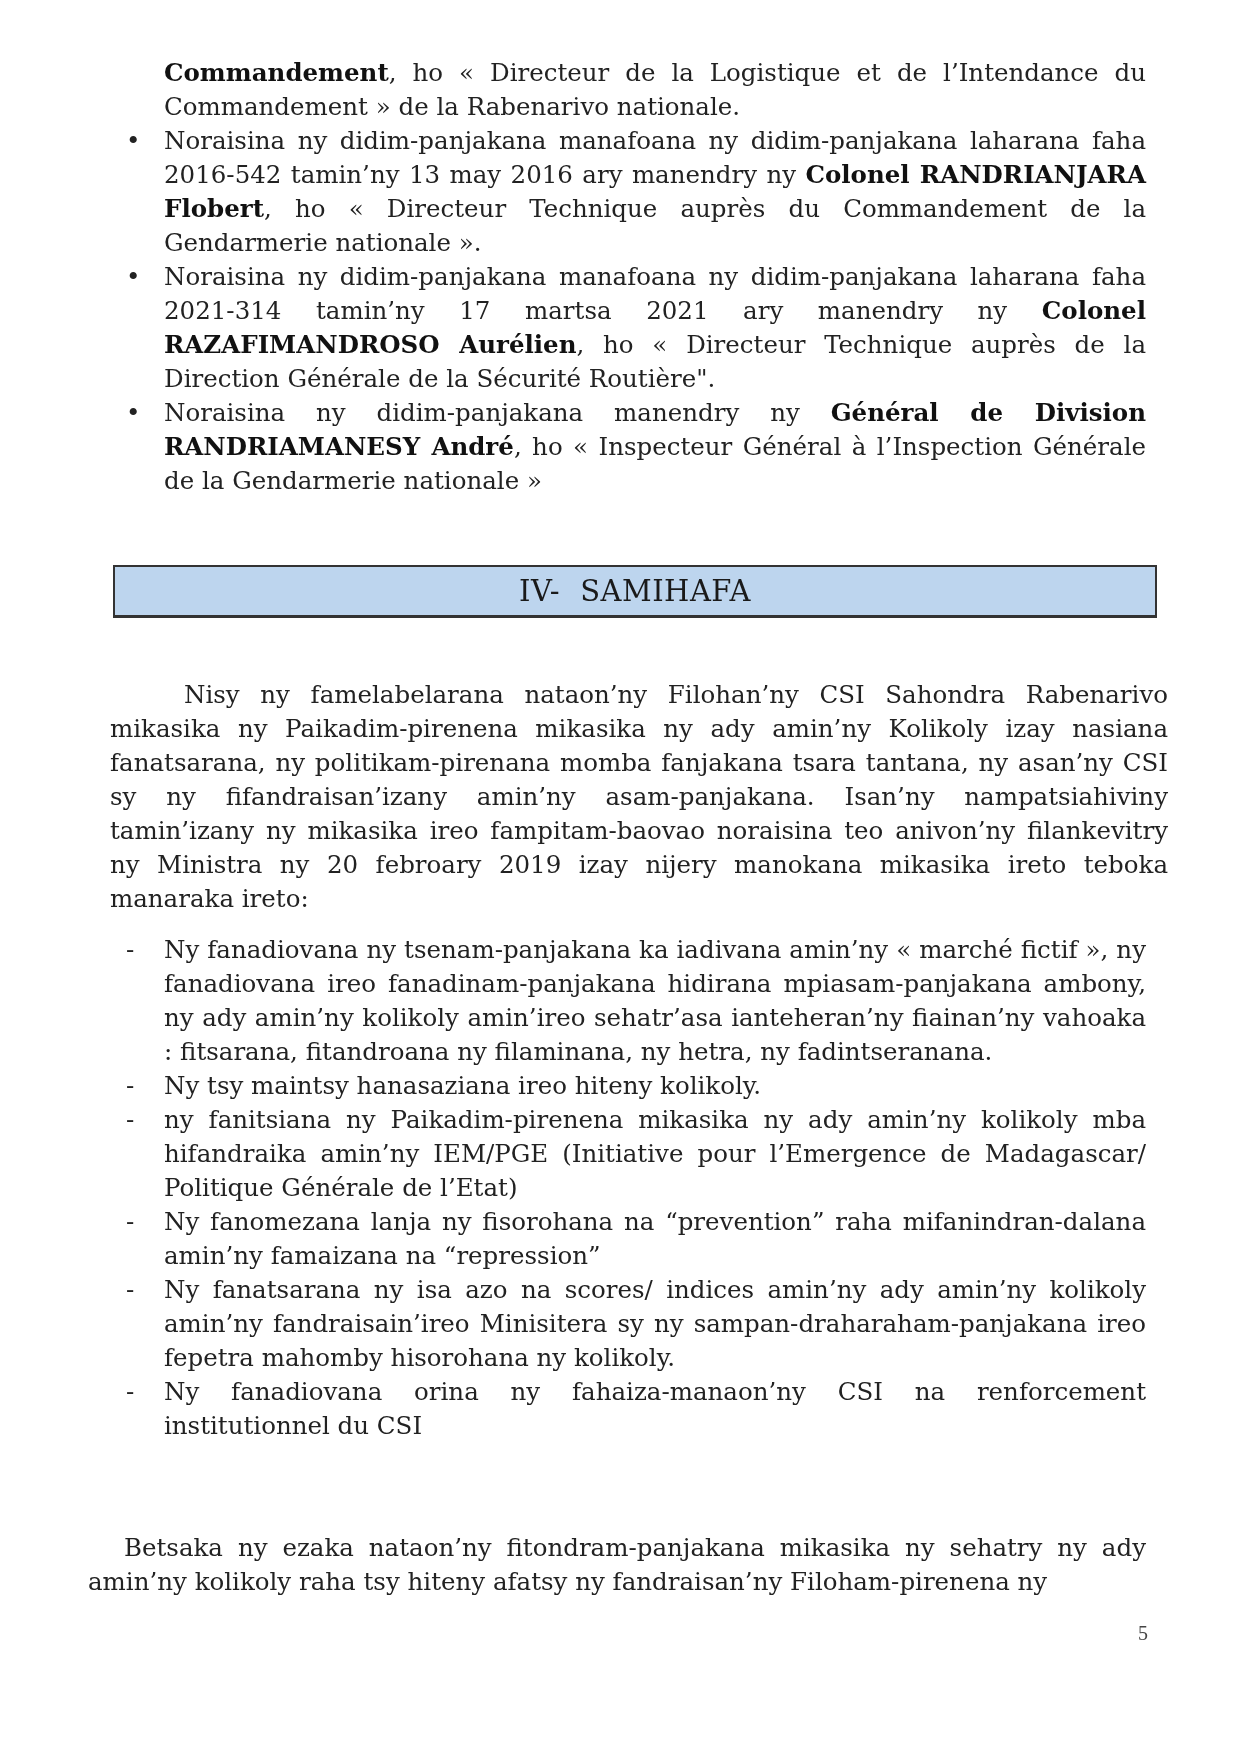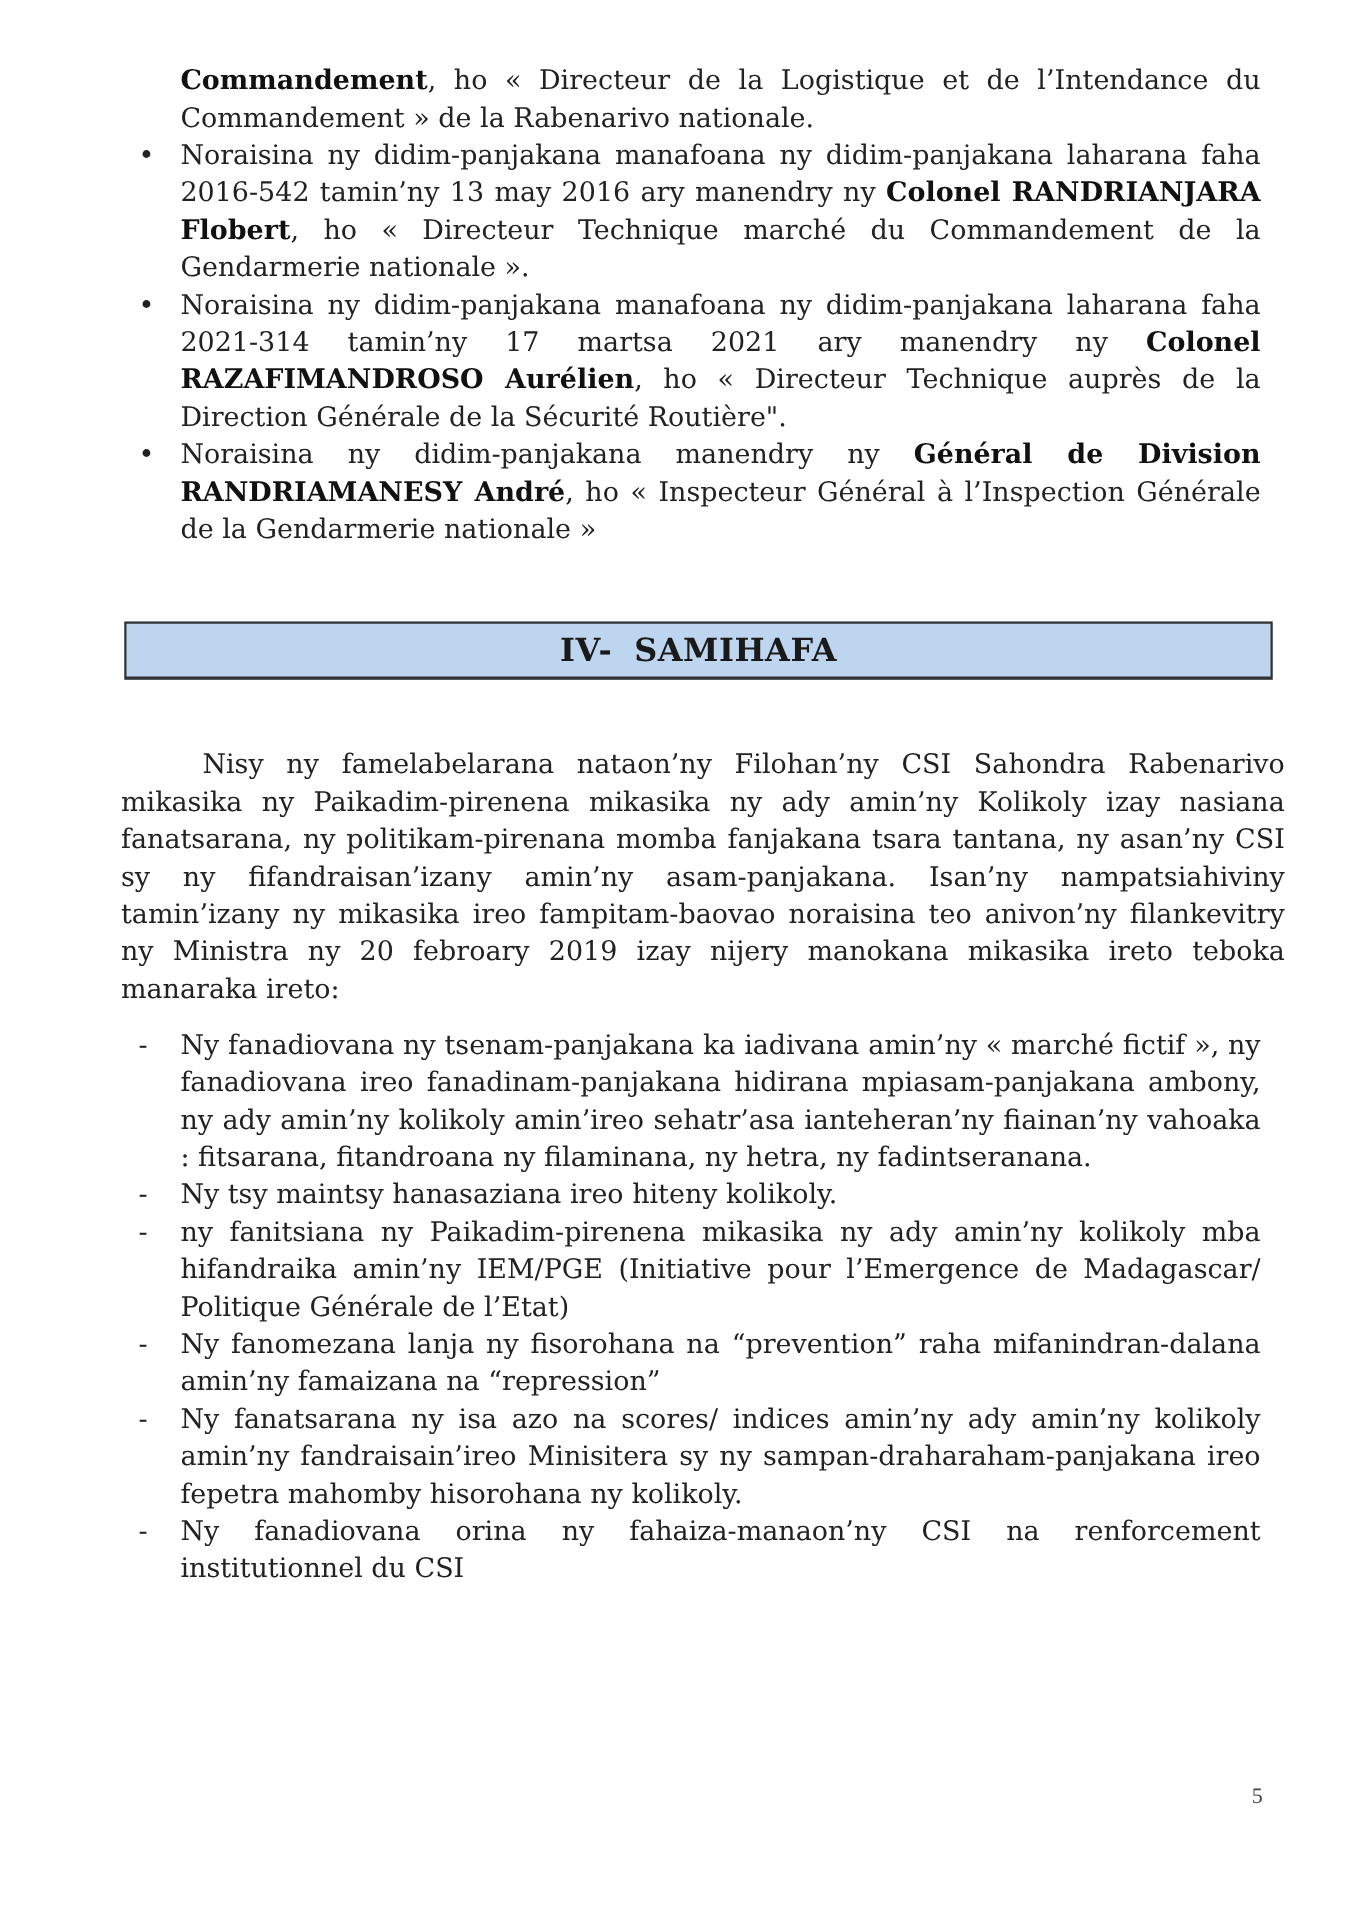--- a/index.html
+++ b/index.html
@@ -8,52 +8,53 @@
   .page { position: absolute; left: 0; top: 0; width: 1240px; height: 1754px; }
   .txt { font-size: 24.5px; line-height: 34px; text-align: justify; }
   .bullets { position: absolute; left: 120px; width: 1026px; top: 56px; margin: 0; padding: 0; list-style: none; }
   .bullets li { position: relative; padding-left: 44px; }
   .bullets li.cont { padding-left: 44px; }
   .bullet-dot { position: absolute; left: 6px; top: 0; }
   b { font-weight: bold; color: #111; }
   .section-header { position: absolute; left: 113px; top: 565px; width: 1040px; height: 48px;
          background: #bdd5ee; border: 2px solid #333; border-bottom-width: 3px;
          display: flex; align-items: center; justify-content: center;
-         font-family: "DejaVu Serif", serif; font-weight: bold; font-size: 29px; color: #1a1a1a; letter-spacing: 0.5px; }
+         font-family: "DejaVu Serif", serif; font-weight: normal; font-size: 29px; color: #1a1a1a; letter-spacing: 0.5px; }
   .section-header .num { margin-right: 20px; }
   .para1 { position: absolute; left: 92px; width: 1058px; top: 660px; margin: 18px; text-indent: 74px; }
   .dashes { position: absolute; left: 120px; width: 1026px; top: 933px; margin: 0; padding: 0; list-style: none; }
   .dashes li { position: relative; padding-left: 44px; }
   .dash-mark { position: absolute; left: 6px; top: 0; }
   .para2 { position: absolute; left: 88px; width: 1058px; top: 1531px; margin: 0; text-indent: 36px; }
   .page-number { position: absolute; left: 1138px; top: 1622px; font-size: 20px; color: #444; font-family: "Liberation Serif", serif; }
 </style>
 </head>
 <body>
 
 <div class="page">
 
   <ul class="bullets txt">
     <li class="cont"><b>Commandement</b><span>, ho « Directeur de la Logistique et de l’Intendance du Commandement » de la Rabenarivo nationale.</span></li>
-    <li><span class="bullet-dot">•</span><span>Noraisina ny didim-panjakana manafoana ny didim-panjakana laharana faha 2016-542 tamin’ny 13 may 2016 ary manendry ny </span><b>Colonel RANDRIANJARA Flobert</b><span>, ho « Directeur Technique marché du Commandement de la Gendarmerie nationale ».</span></li>
+    <li><span class="bullet-dot">•</span><span>Noraisina ny didim-panjakana manafoana ny didim-panjakana laharana faha 2016-542 tamin’ny 13 may 2016 ary manendry ny </span><b>Colonel RANDRIANJARA Flobert</b><span>, ho « Directeur Technique auprès du Commandement de la Gendarmerie nationale ».</span></li>
     <li><span class="bullet-dot">•</span><span>Noraisina ny didim-panjakana manafoana ny didim-panjakana laharana faha 2021-314 tamin’ny 17 martsa 2021 ary manendry ny </span><b>Colonel RAZAFIMANDROSO Aurélien</b><span>, ho « Directeur Technique auprès de la Direction Générale de la Sécurité Routière".</span></li>
     <li><span class="bullet-dot">•</span><span>Noraisina ny didim-panjakana manendry ny </span><b>Général de Division RANDRIAMANESY André</b><span>, ho « Inspecteur Général à l’Inspection Générale de la Gendarmerie nationale »</span></li>
   </ul>
 
   <div class="section-header">
     <span class="num">IV-</span>
     <span>SAMIHAFA</span>
   </div>
 
   <p class="para1 txt">Nisy ny famelabelarana nataon’ny Filohan’ny CSI Sahondra Rabenarivo mikasika ny Paikadim-pirenena mikasika ny ady amin’ny Kolikoly izay nasiana fanatsarana, ny politikam-pirenana momba fanjakana tsara tantana, ny  asan’ny CSI sy ny fifandraisan’izany amin’ny asam-panjakana. Isan’ny nampatsiahiviny tamin’izany ny mikasika ireo fampitam-baovao noraisina teo anivon’ny filankevitry ny Ministra ny 20 febroary 2019  izay nijery manokana mikasika ireto teboka manaraka ireto:</p>
 
   <ul class="dashes txt">
     <li><span class="dash-mark">-</span><span>Ny fanadiovana ny tsenam-panjakana ka iadivana amin’ny « marché fictif », ny fanadiovana ireo fanadinam-panjakana hidirana mpiasam-panjakana ambony, ny ady amin’ny kolikoly amin’ireo sehatr’asa ianteheran’ny fiainan’ny vahoaka : fitsarana, fitandroana ny filaminana, ny hetra, ny fadintseranana.</span></li>
     <li><span class="dash-mark">-</span><span>Ny tsy maintsy hanasaziana ireo hiteny kolikoly.</span></li>
     <li><span class="dash-mark">-</span><span>ny fanitsiana ny Paikadim-pirenena mikasika ny ady amin’ny kolikoly mba hifandraika amin’ny IEM/PGE (Initiative pour l’Emergence de Madagascar/ Politique Générale de l’Etat)</span></li>
     <li><span class="dash-mark">-</span><span>Ny fanomezana lanja ny fisorohana na “prevention” raha mifanindran-dalana amin’ny famaizana na “repression”</span></li>
     <li><span class="dash-mark">-</span><span>Ny fanatsarana ny isa azo na scores/ indices amin’ny ady amin’ny kolikoly amin’ny fandraisain’ireo Minisitera sy ny sampan-draharaham-panjakana ireo fepetra mahomby hisorohana ny kolikoly.</span></li>
     <li><span class="dash-mark">-</span><span> Ny fanadiovana orina ny fahaiza-manaon’ny CSI na renforcement institutionnel du CSI</span></li>
   </ul>
 
+  <p class="para2 txt">Betsaka ny ezaka nataon’ny fitondram-panjakana mikasika ny sehatry ny ady amin’ny kolikoly raha tsy hiteny afatsy ny fandraisan’ny Filoham-pirenena ny</p>
 
   <div class="page-number">5</div>
 </div>
 
 </body></html>

